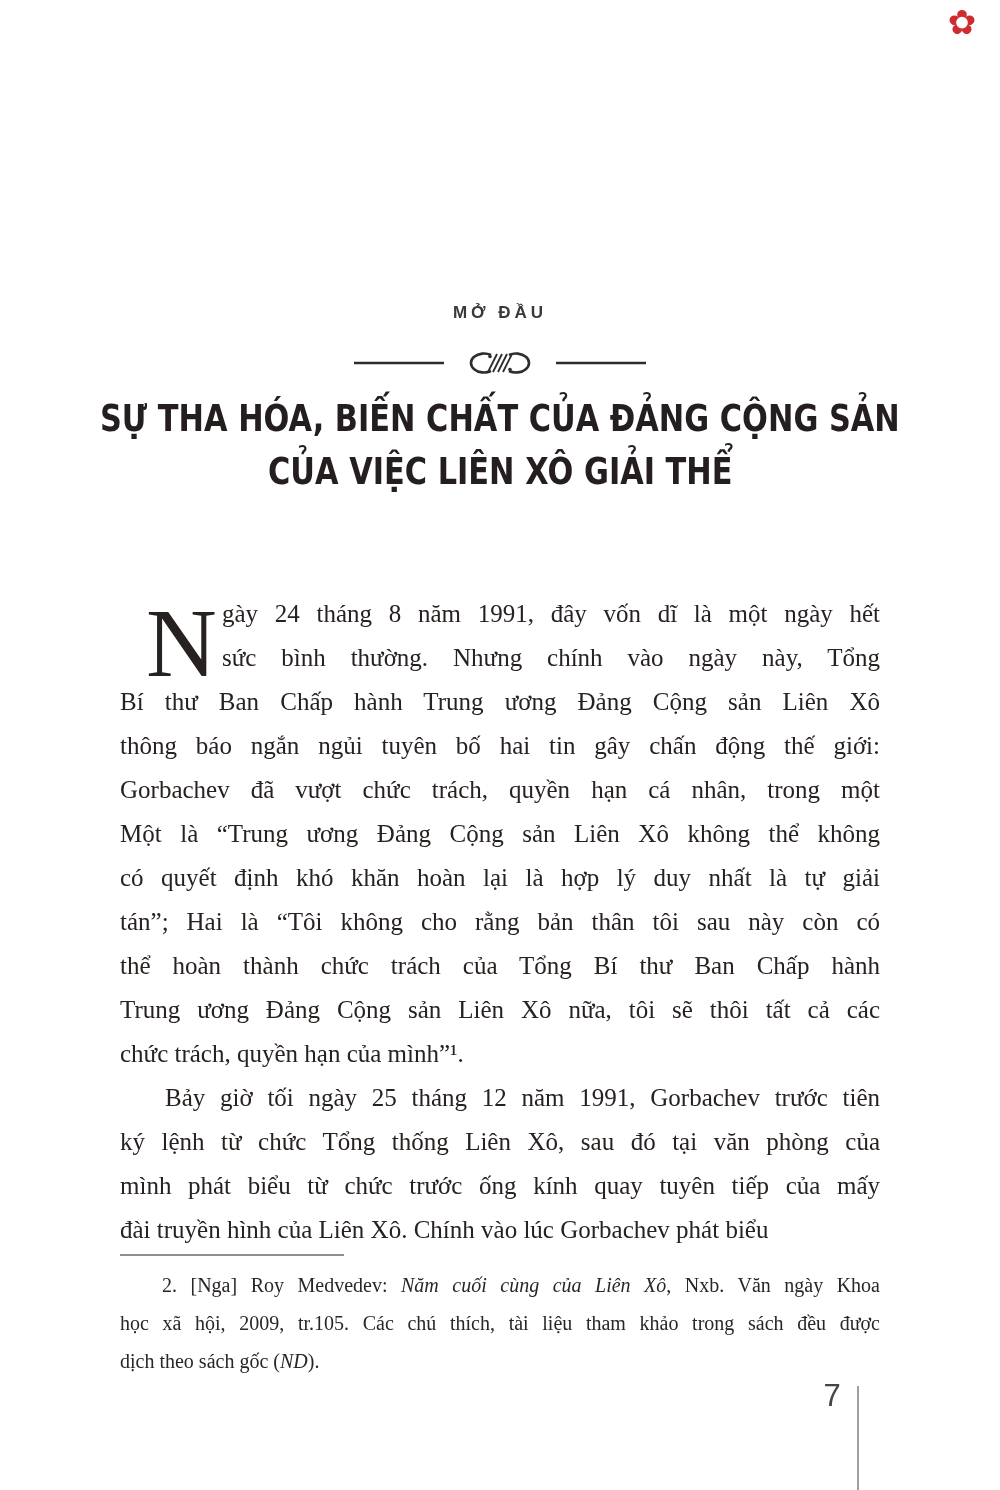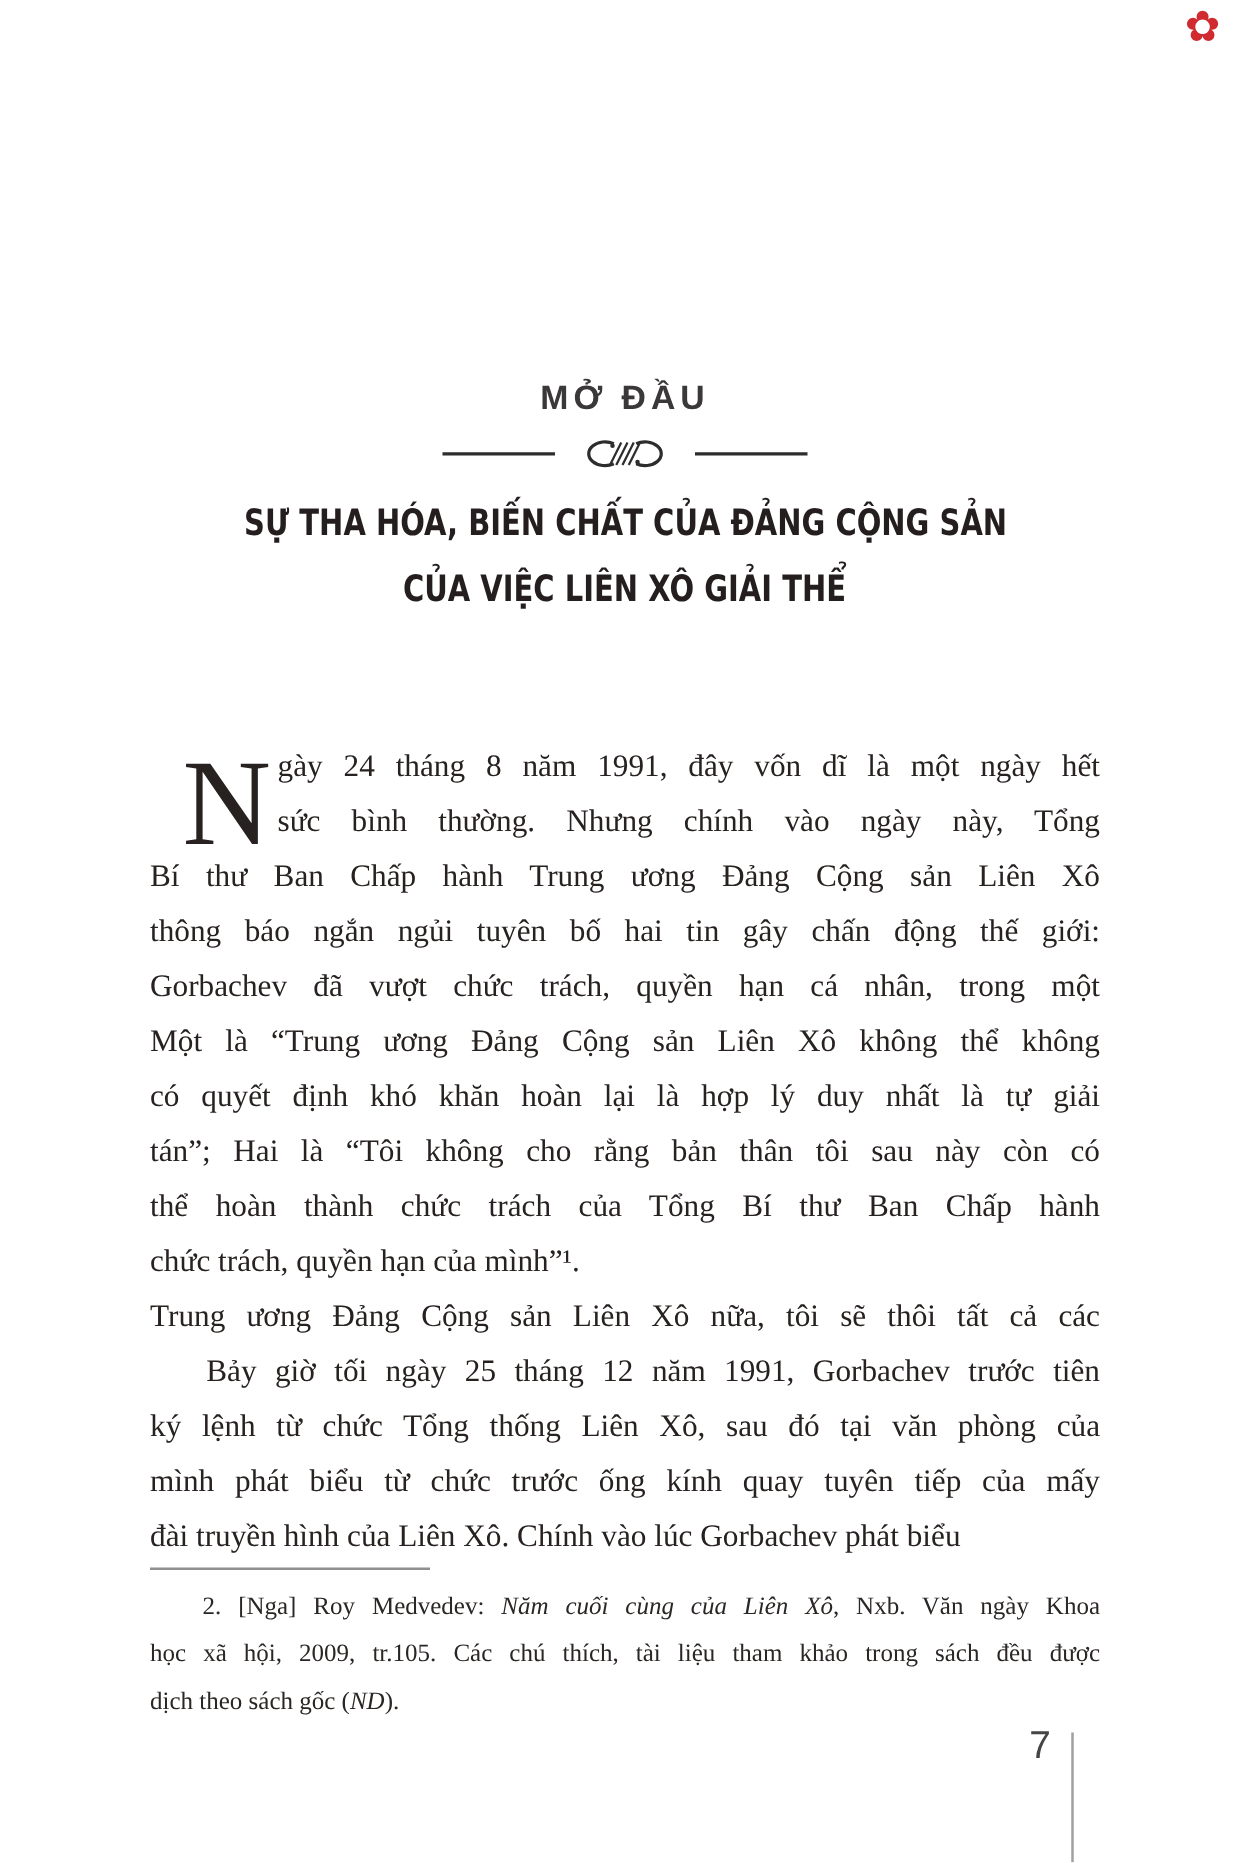--- a/index.html
+++ b/index.html
@@ -21,32 +21,32 @@
   .flower::after{
     content:"";position:absolute;left:50%;top:52%;
     width:5px;height:5px;margin:-2.5px 0 0 -2.5px;
     background:#fff;border-radius:50%;
   }
   
   .section-head{
     position:absolute;left:0;top:303px;width:1000px;
     text-align:center;
     font-family:"Liberation Sans","DejaVu Sans",sans-serif;
-    font-weight:700;font-size:27px;letter-spacing:4px;
+    font-weight:700;font-size:17px;letter-spacing:4px;
     color:#3b3839;
   }
   .ornament{
     position:absolute;left:352px;top:350px;width:296px;height:26px;
   }
   
   .chapter-title{
     position:absolute;left:0;top:392px;width:1000px;
     text-align:center;
     font-family:"DejaVu Sans","Liberation Sans",sans-serif;
-    font-weight:700;font-size:29px;line-height:53px;
+    font-weight:700;font-size:38px;line-height:53px;
     color:#241e1f;
   }
   .chapter-title .tline{display:block;height:53px;}
   .chapter-title .tline-inner{
     display:inline-block;
     transform:scaleX(0.80);
     transform-origin:center;
     white-space:nowrap;
   }
   
@@ -129,22 +129,22 @@
     <span class="drop-cap">N</span>
     <div class="bline indent-drop">gày 24 tháng 8 năm 1991, đây vốn dĩ là một ngày hết</div>
     <div class="bline indent-drop">sức bình thường. Nhưng chính vào ngày này, Tổng</div>
     <div class="bline">Bí thư Ban Chấp hành Trung ương Đảng Cộng sản Liên Xô</div>
     <div class="bline">thông báo ngắn ngủi tuyên bố hai tin gây chấn động thế giới:</div>
     <div class="bline">Gorbachev đã vượt chức trách, quyền hạn cá nhân, trong một</div>
     <div class="bline">Một là “Trung ương Đảng Cộng sản Liên Xô không thể không</div>
     <div class="bline">có quyết định khó khăn hoàn lại là hợp lý duy nhất là tự giải</div>
     <div class="bline">tán”; Hai là “Tôi không cho rằng bản thân tôi sau này còn có</div>
     <div class="bline">thể hoàn thành chức trách của Tổng Bí thư Ban Chấp hành</div>
+    <div class="bline">Trung ương Đảng Cộng sản Liên Xô nữa, tôi sẽ thôi tất cả các</div>
     <div class="bline no-stretch">chức trách, quyền hạn của mình”¹.</div>
-    <div class="bline">Trung ương Đảng Cộng sản Liên Xô nữa, tôi sẽ thôi tất cả các</div>
     <div class="bline indent-first">Bảy giờ tối ngày 25 tháng 12 năm 1991, Gorbachev trước tiên</div>
     <div class="bline">ký lệnh từ chức Tổng thống Liên Xô, sau đó tại văn phòng của</div>
     <div class="bline">mình phát biểu từ chức trước ống kính quay tuyên tiếp của mấy</div>
     <div class="bline no-stretch">đài truyền hình của Liên Xô. Chính vào lúc Gorbachev phát biểu</div>
   </div>
 
   <div class="footnote-sep"></div>
 
   <div class="footnote">
     <div class="fline indent-first"><span>2. [Nga] Roy Medvedev: </span><span class="it">Năm cuối cùng của Liên Xô</span><span>, Nxb. Văn ngày Khoa</span></div>

